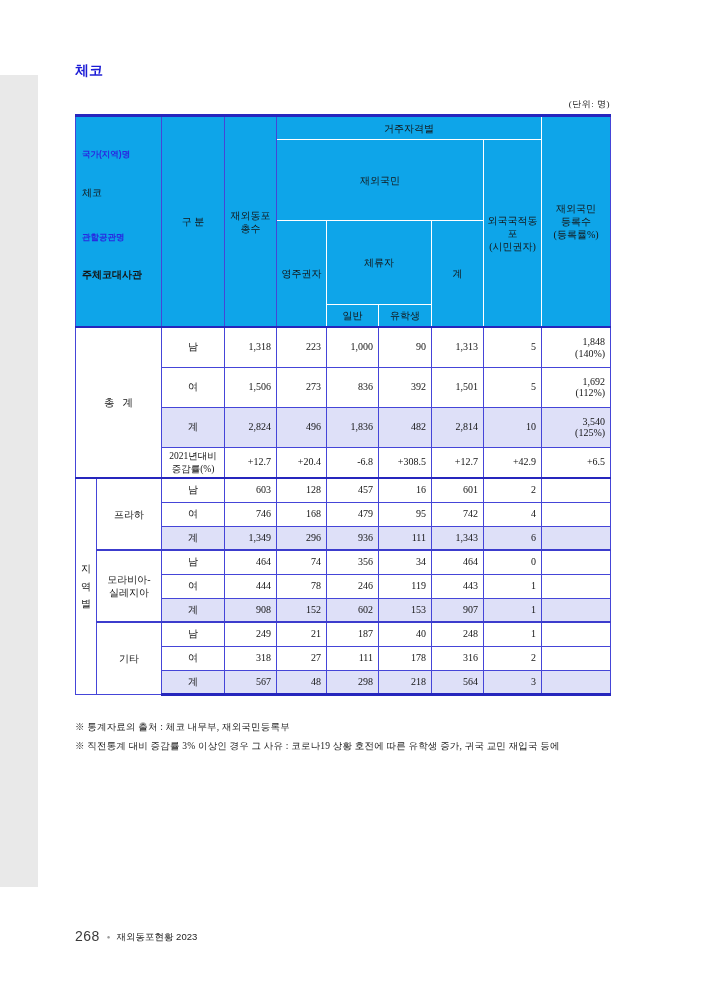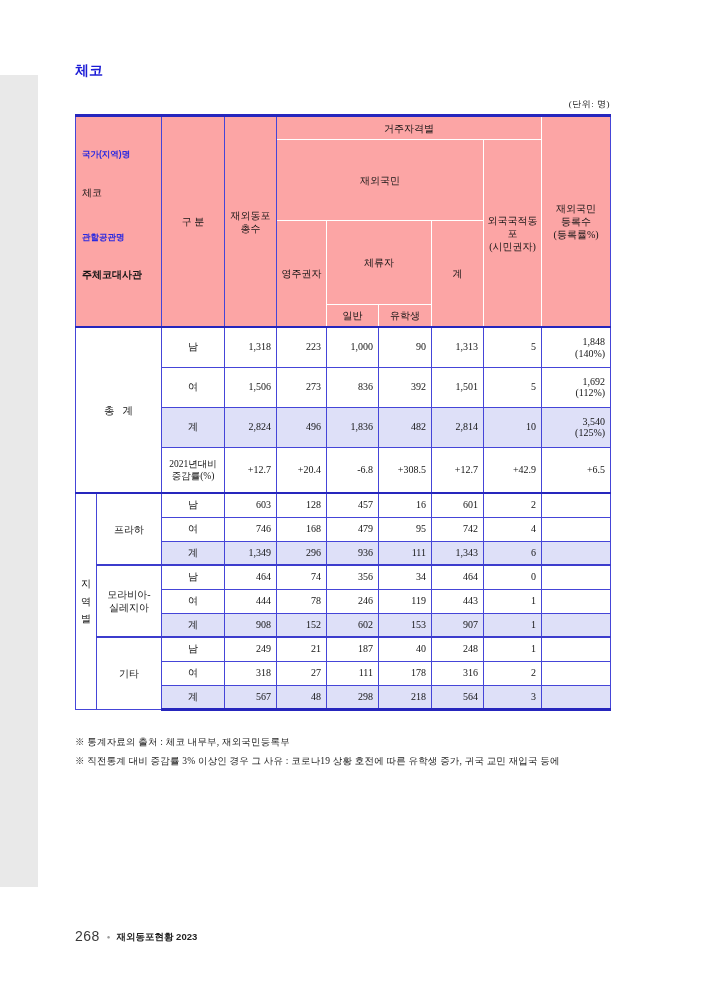--- a/index.html
+++ b/index.html
@@ -23,21 +23,21 @@
   .unit-label { text-align:right; font-size:9px; color:#222; margin-bottom:3px; letter-spacing:0.5px; }
 
   table.stats {
     border-collapse:collapse; table-layout:fixed; width:535px;
     font-size:10px; color:#141414;
   }
   table.stats td, table.stats th { white-space:pre-wrap; overflow:hidden; }
 
   
   th {
-    background:#fca5a5; border:1px solid #ffffff;
+    background:#0ea5e9; border:1px solid #ffffff;
     font-weight:normal; text-align:center; vertical-align:middle;
     font-size:10px; line-height:1.3;
   }
   th.info {
     text-align:left; padding:6px 2px 4px 6px; vertical-align:middle;
     border-left:1px solid #4545d8; border-right:1px solid #4545d8;
   }
   .info-label {
     font-family:Liberation Sans, sans-serif;
     font-size:8.5px; font-weight:bold; color:#2929e0; display:block; line-height:1.25;
@@ -69,21 +69,21 @@
   .note-line { margin-bottom:5px; letter-spacing:0.2px; }
   .note-cont { margin-left:270px; margin-top:-3px; }
 
   .page-footer {
     position:absolute; left:75px; top:928px;
     display:flex; align-items:center;
     font-family:"Liberation Sans","DejaVu Sans",sans-serif;
   }
   .page-number { font-size:14px; color:#3a3a3a; letter-spacing:0.5px; }
   .footer-bullet { font-size:6px; color:#9a9a9a; margin:2px 6px 0 7px; }
-  .footer-title { font-size:9.5px; font-weight:bold; color:#222; margin-top:2px; }
+  .footer-title { font-size:9.5px; font-weight:normal; color:#222; margin-top:2px; }
 </style>
 </head>
 <body>
 
 <div class="edge-strip"></div>
 
 <div class="content">
   <div class="doc-title">체코</div>
   <div class="unit-label">(단위:  명)</div>
 
@@ -159,21 +159,21 @@
       <td class="gubun">계</td>
       <td>2,824</td>
       <td>496</td>
       <td>1,836</td>
       <td>482</td>
       <td>2,814</td>
       <td>10</td>
       <td class="reg2">3,540
 (125%)</td>
     </tr>
-    <tr style="height:46px">
+    <tr style="height:31px">
       <td class="gubun small">2021년대비
 증감률(%)</td>
       <td>+12.7</td>
       <td>+20.4</td>
       <td>-6.8</td>
       <td>+308.5</td>
       <td>+12.7</td>
       <td>+42.9</td>
       <td>+6.5</td>
     </tr>

